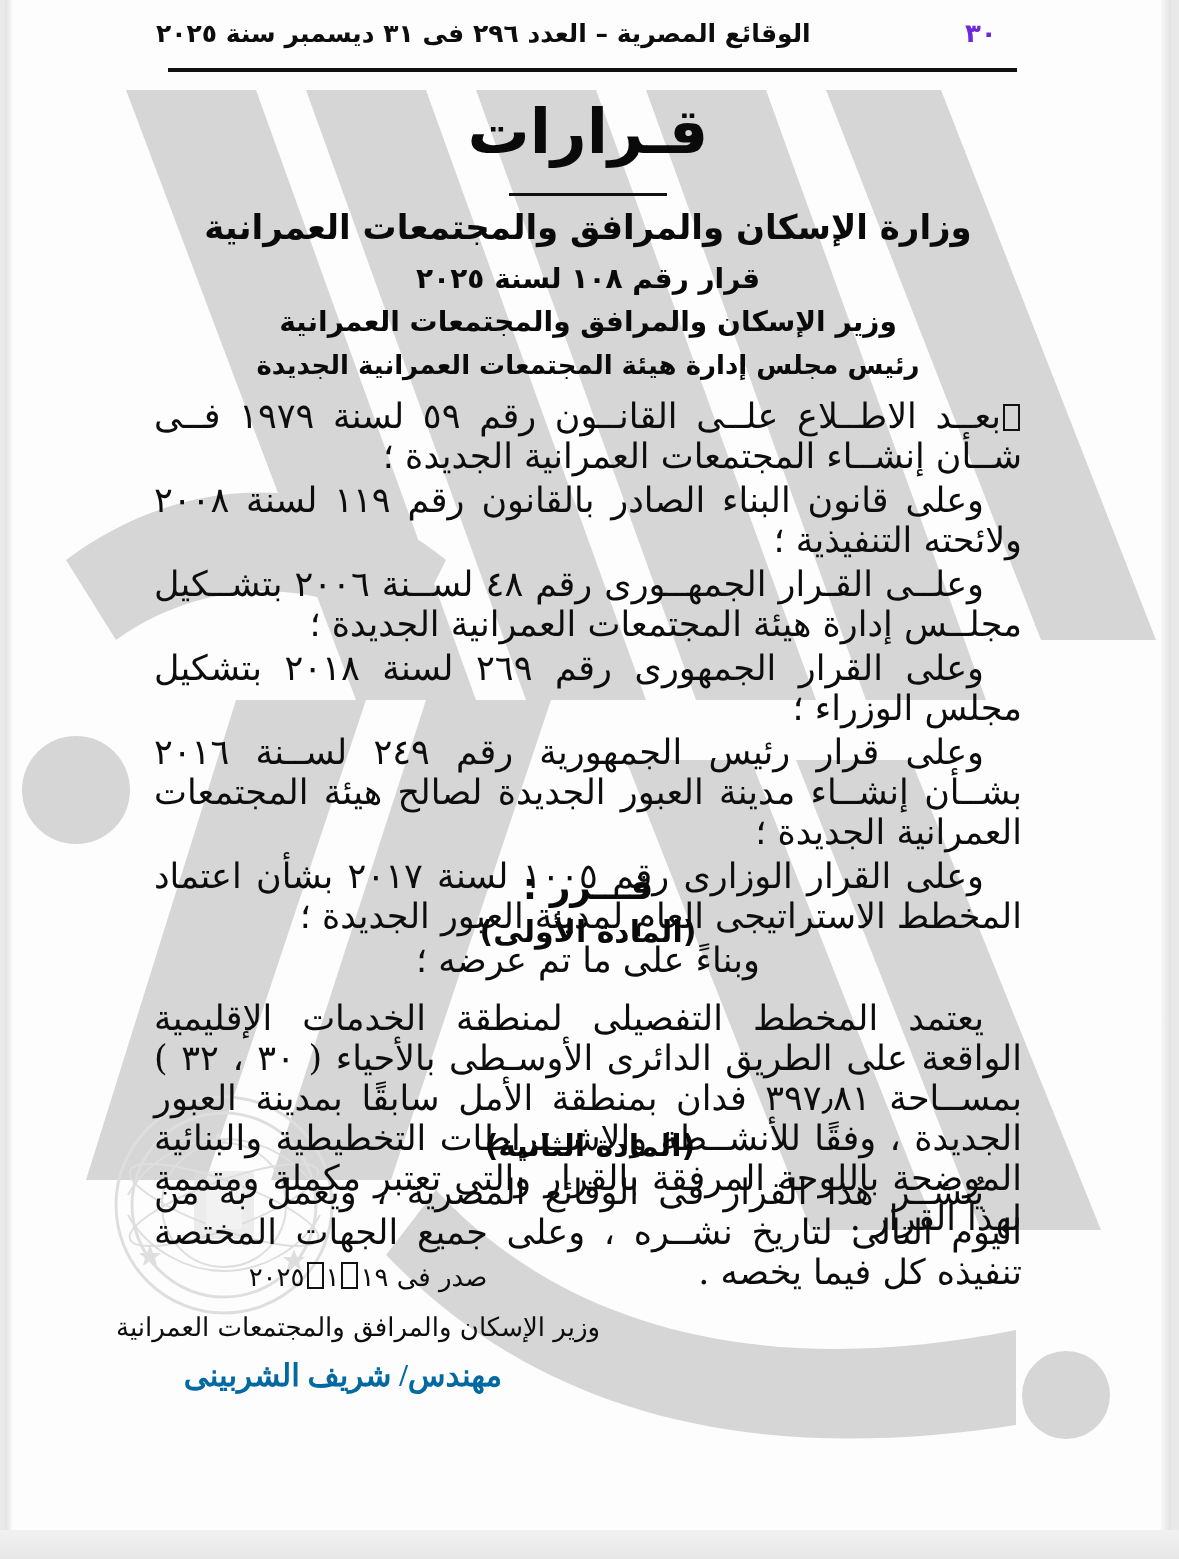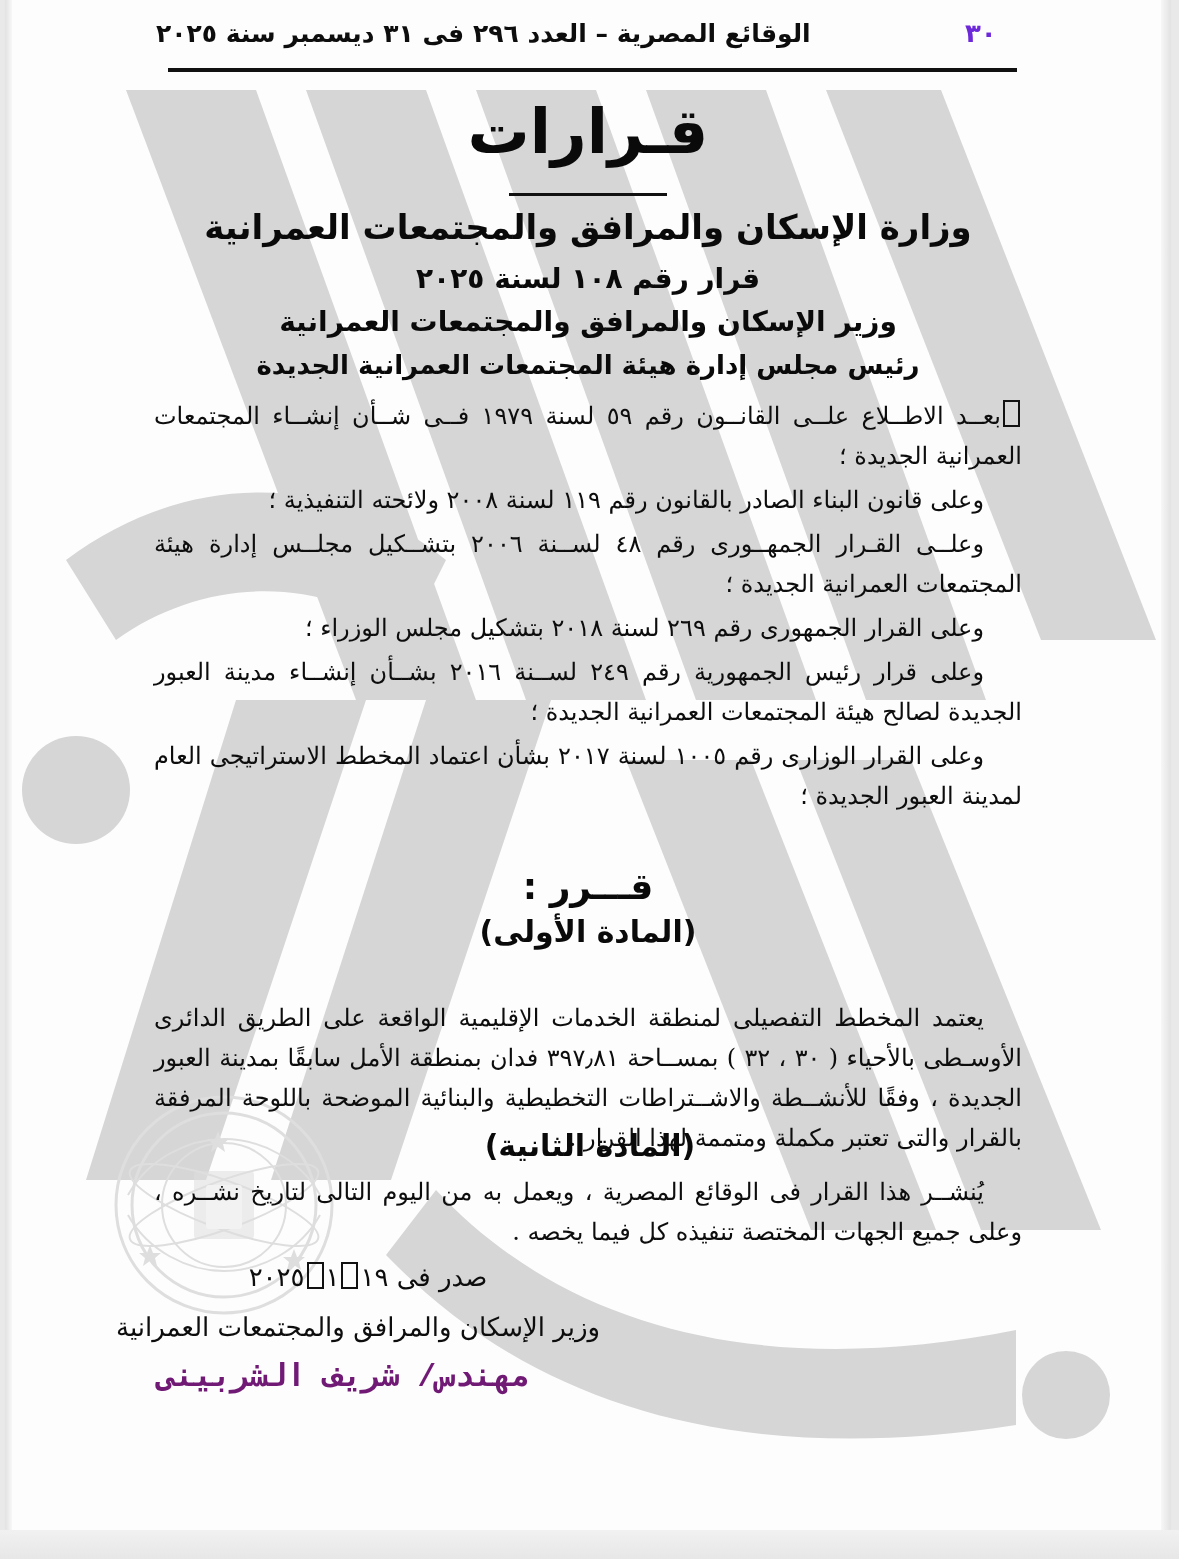--- a/index.html
+++ b/index.html
@@ -172,21 +172,21 @@
 
   
   .body-block {
     position: absolute;
     top: 396px;
     left: 148px;
     right: 148px;
   }
   .para {
     font-family: "DejaVu Serif", "Liberation Serif", serif;
-    font-size: 24px;
+    font-size: 35px;
     line-height: 40px;
     text-align: justify;
     text-align-last: right;
     color: #0d0d0d;
     margin: 0 0 4px 0;
     text-indent: 0;
   }
   .para.ind { text-indent: 38px; }
 
   
@@ -240,24 +240,24 @@
     font-family: "DejaVu Serif", serif;
     font-size: 26px;
     color: #0d0d0d;
   }
   .sign-name {
     position: absolute;
     top: 1357px;
     left: 0;
     right: 490px;
     text-align: center;
-    font-family: Liberation Mono, monospace;
+    font-family: Liberation Serif, serif;
     font-size: 31px;
     font-weight: 700;
-    color: #701a75;
+    color: #0369a1;
   }
 
   .tofu {
     display: inline-block;
     width: 13px;
     height: 23px;
     border: 2px solid #111;
     vertical-align: -3px;
     margin: 0 2px;
   }
@@ -332,20 +332,21 @@
       <div class="center-line signer-title-1">وزير الإسكان والمرافق والمجتمعات العمرانية</div>
       <div class="center-line signer-title-2">رئيس مجلس إدارة هيئة المجتمعات العمرانية الجديدة</div>
 
       <div class="body-block">
         <p class="para"><span class="tofu"></span><span>بعــد الاطــلاع علــى القانــون رقم ٥٩ لسنة ١٩٧٩ فــى شــأن إنشــاء المجتمعات العمرانية الجديدة ؛</span></p>
         <p class="para ind">وعلى قانون البناء الصادر بالقانون رقم ١١٩ لسنة ٢٠٠٨ ولائحته التنفيذية ؛</p>
         <p class="para ind">وعلــى القـرار الجمهــورى رقم ٤٨ لســنة ٢٠٠٦ بتشــكيل مجلــس إدارة هيئة المجتمعات العمرانية الجديدة ؛</p>
         <p class="para ind">وعلى القرار الجمهورى رقم ٢٦٩ لسنة ٢٠١٨ بتشكيل مجلس الوزراء ؛</p>
         <p class="para ind">وعلى قرار رئيس الجمهورية رقم ٢٤٩ لســنة ٢٠١٦ بشــأن إنشــاء مدينة العبور الجديدة لصالح هيئة المجتمعات العمرانية الجديدة ؛</p>
         <p class="para ind">وعلى القرار الوزارى رقم ١٠٠٥ لسنة ٢٠١٧ بشأن اعتماد المخطط الاستراتيجى العام لمدينة العبور الجديدة ؛</p>
+        <p class="para" style="text-align:center;text-align-last:center">وبناءً على ما تم عرضه ؛</p>
       </div>
 
       <div class="center-line qarrar">قـــرر :</div>
 
       <div class="center-line article-1-head">(المادة الأولى)</div>
       <div class="article-1-body">
         <p class="para ind">يعتمد المخطط التفصيلى لمنطقة الخدمات الإقليمية الواقعة على الطريق الدائرى الأوسـطى بالأحياء ( ٣٠ ، ٣٢ ) بمســاحة ٣٩٧٫٨١ فدان بمنطقة الأمل سابقًا بمدينة العبور الجديدة ، وفقًا للأنشــطة والاشــتراطات التخطيطية والبنائية الموضحة باللوحة المرفقة بالقرار والتى تعتبر مكملة ومتممة لهذا القرار .</p>
       </div>
 
       <div class="center-line article-2-head">(المادة الثانية)</div>

